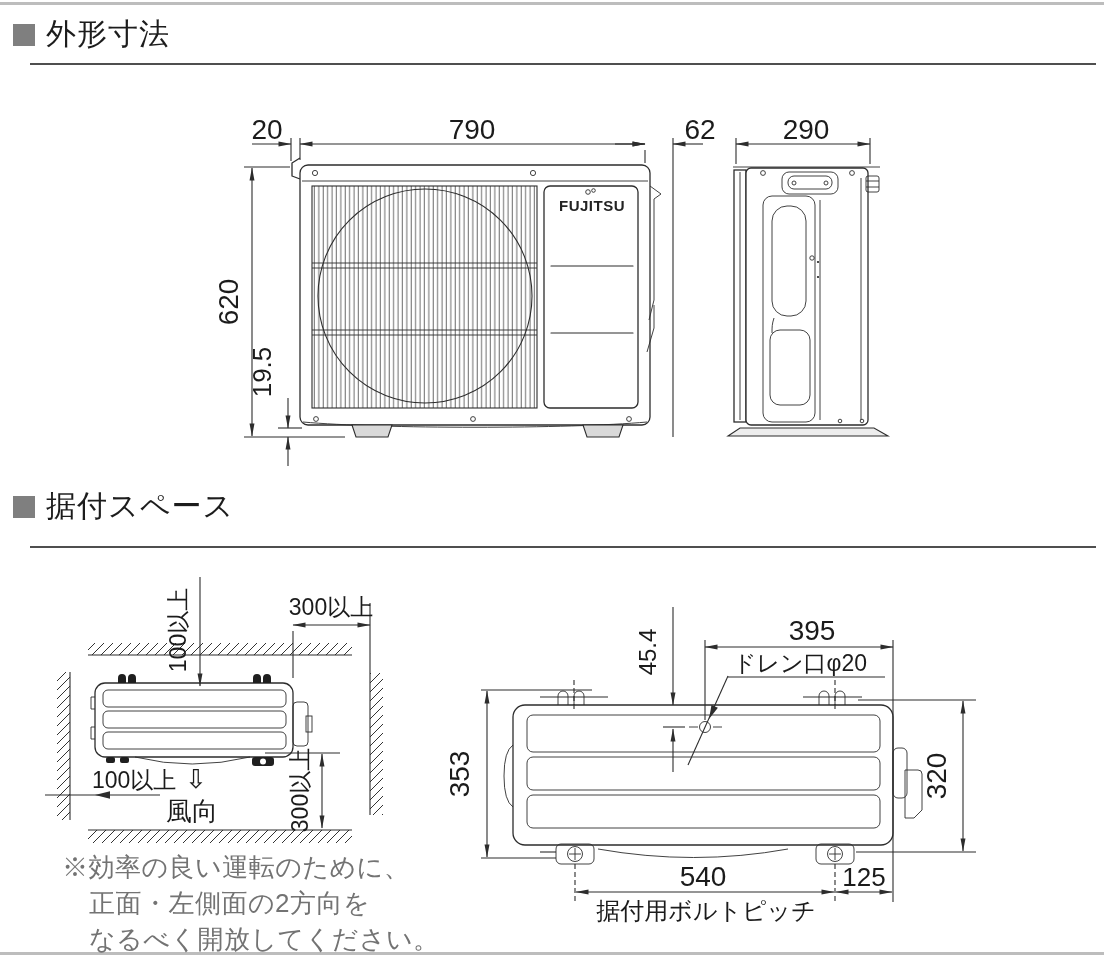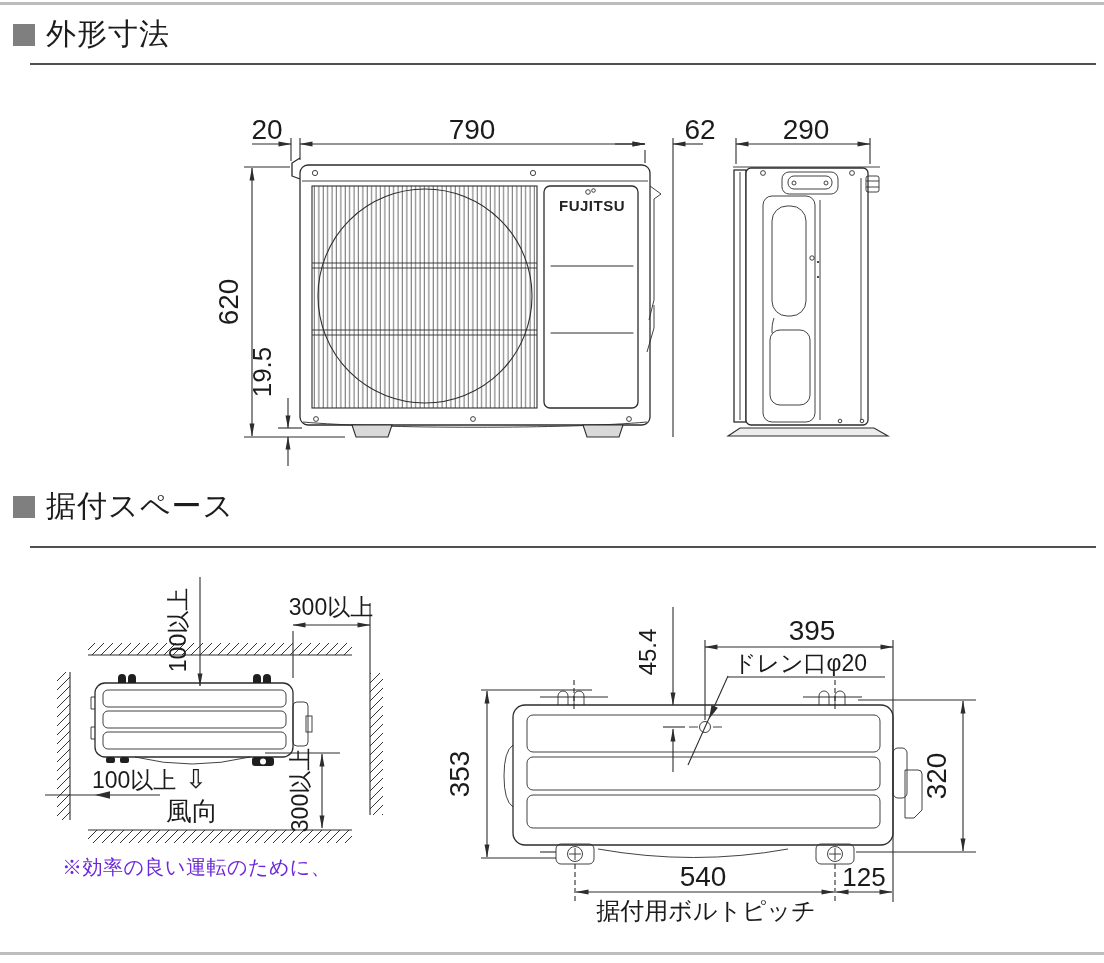--- a/index.html
+++ b/index.html
@@ -2,21 +2,21 @@
 <html><head>
 <meta charset="utf-8">
 <style>
   html,body{margin:0;padding:0;background:#fff}
   .page{position:relative;width:1104px;height:963px;background:#fff;font-family:"Liberation Sans",sans-serif;overflow:hidden}
   .border-top{position:absolute;top:2px;left:0;width:1104px;height:3px;background:#bdbdbd}
   .border-bottom{position:absolute;top:952px;left:0;width:1104px;height:3px;background:#bdbdbd}
   .heading{position:absolute;left:13px;display:flex;align-items:center;gap:11px;color:#1c1c1c;font-size:30px;font-weight:500;letter-spacing:1px;white-space:nowrap}
   .heading .sq{width:22px;height:22px;background:#7f7f7f;display:inline-block;flex:0 0 auto}
   .rule{position:absolute;left:30px;width:1066px;border-top:2px solid #4f4f4f}
-  .note{position:absolute;left:62px;top:849px;font-size:20px;line-height:36px;color:#6d28d9;letter-spacing:0.5px}
+  .note{position:absolute;left:62px;top:849px;font-size:26px;line-height:36px;color:#737373;letter-spacing:0.5px}
   .note .ind{padding-left:27px}
   svg.art{position:absolute;left:0;top:0}
   .o{fill:none;stroke:#2d2d2d;stroke-width:1.3;stroke-linejoin:round}
   .t{fill:none;stroke:#2d2d2d;stroke-width:0.9}
   .d{fill:none;stroke:#2d2d2d;stroke-width:1.1}
   .dash{stroke-dasharray:5 3}
   .blk{fill:#1f1f1f;stroke:none}
   .gry{fill:#d9d9d9;stroke:#2d2d2d;stroke-width:1.1}
   .wht{fill:#fff;stroke:#2d2d2d;stroke-width:1.3}
   .ee{fill:#ededed;stroke:#2d2d2d;stroke-width:1.1}
@@ -267,14 +267,16 @@
       <line class="d" x1="576" y1="892" x2="834" y2="892" marker-start="url(#ar)" marker-end="url(#ar)"></line>
       <text class="n mid" x="703" y="886">540</text>
       <line class="d" x1="836" y1="892" x2="892" y2="892" marker-start="url(#ar)" marker-end="url(#ar)"></line>
       <text class="n3 mid" x="864" y="886">125</text>
       <text class="n4 mid" x="706" y="919">据付用ボルトピッチ</text>
     </g>
   </svg>
 
   <div class="note">
     <div>※効率の良い運転のために、</div>
+    <div class="ind">正面・左側面の2方向を</div>
+    <div class="ind">なるべく開放してください。</div>
   </div>
 </div>
 
 </body></html>

